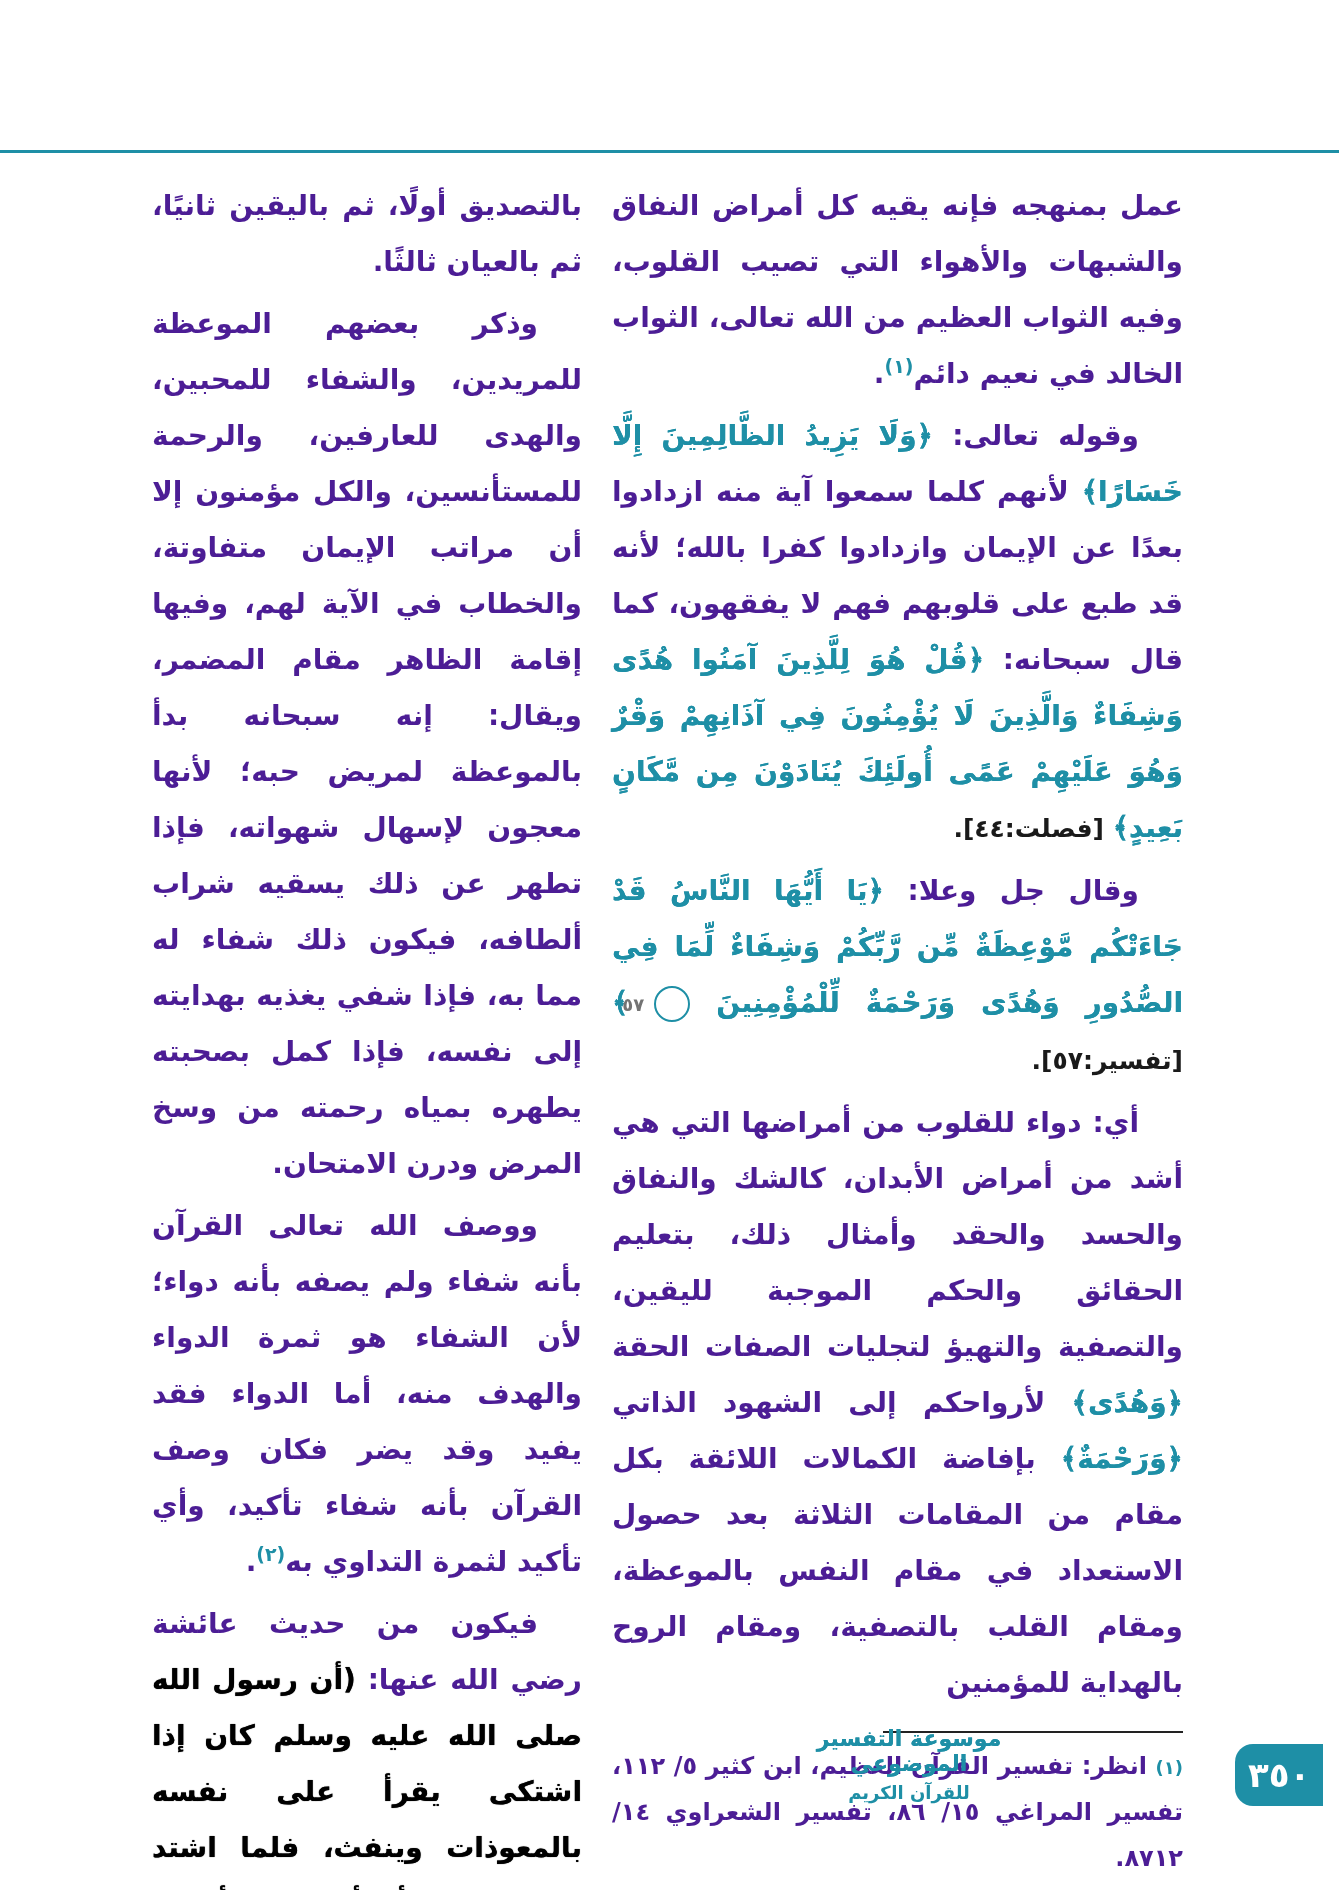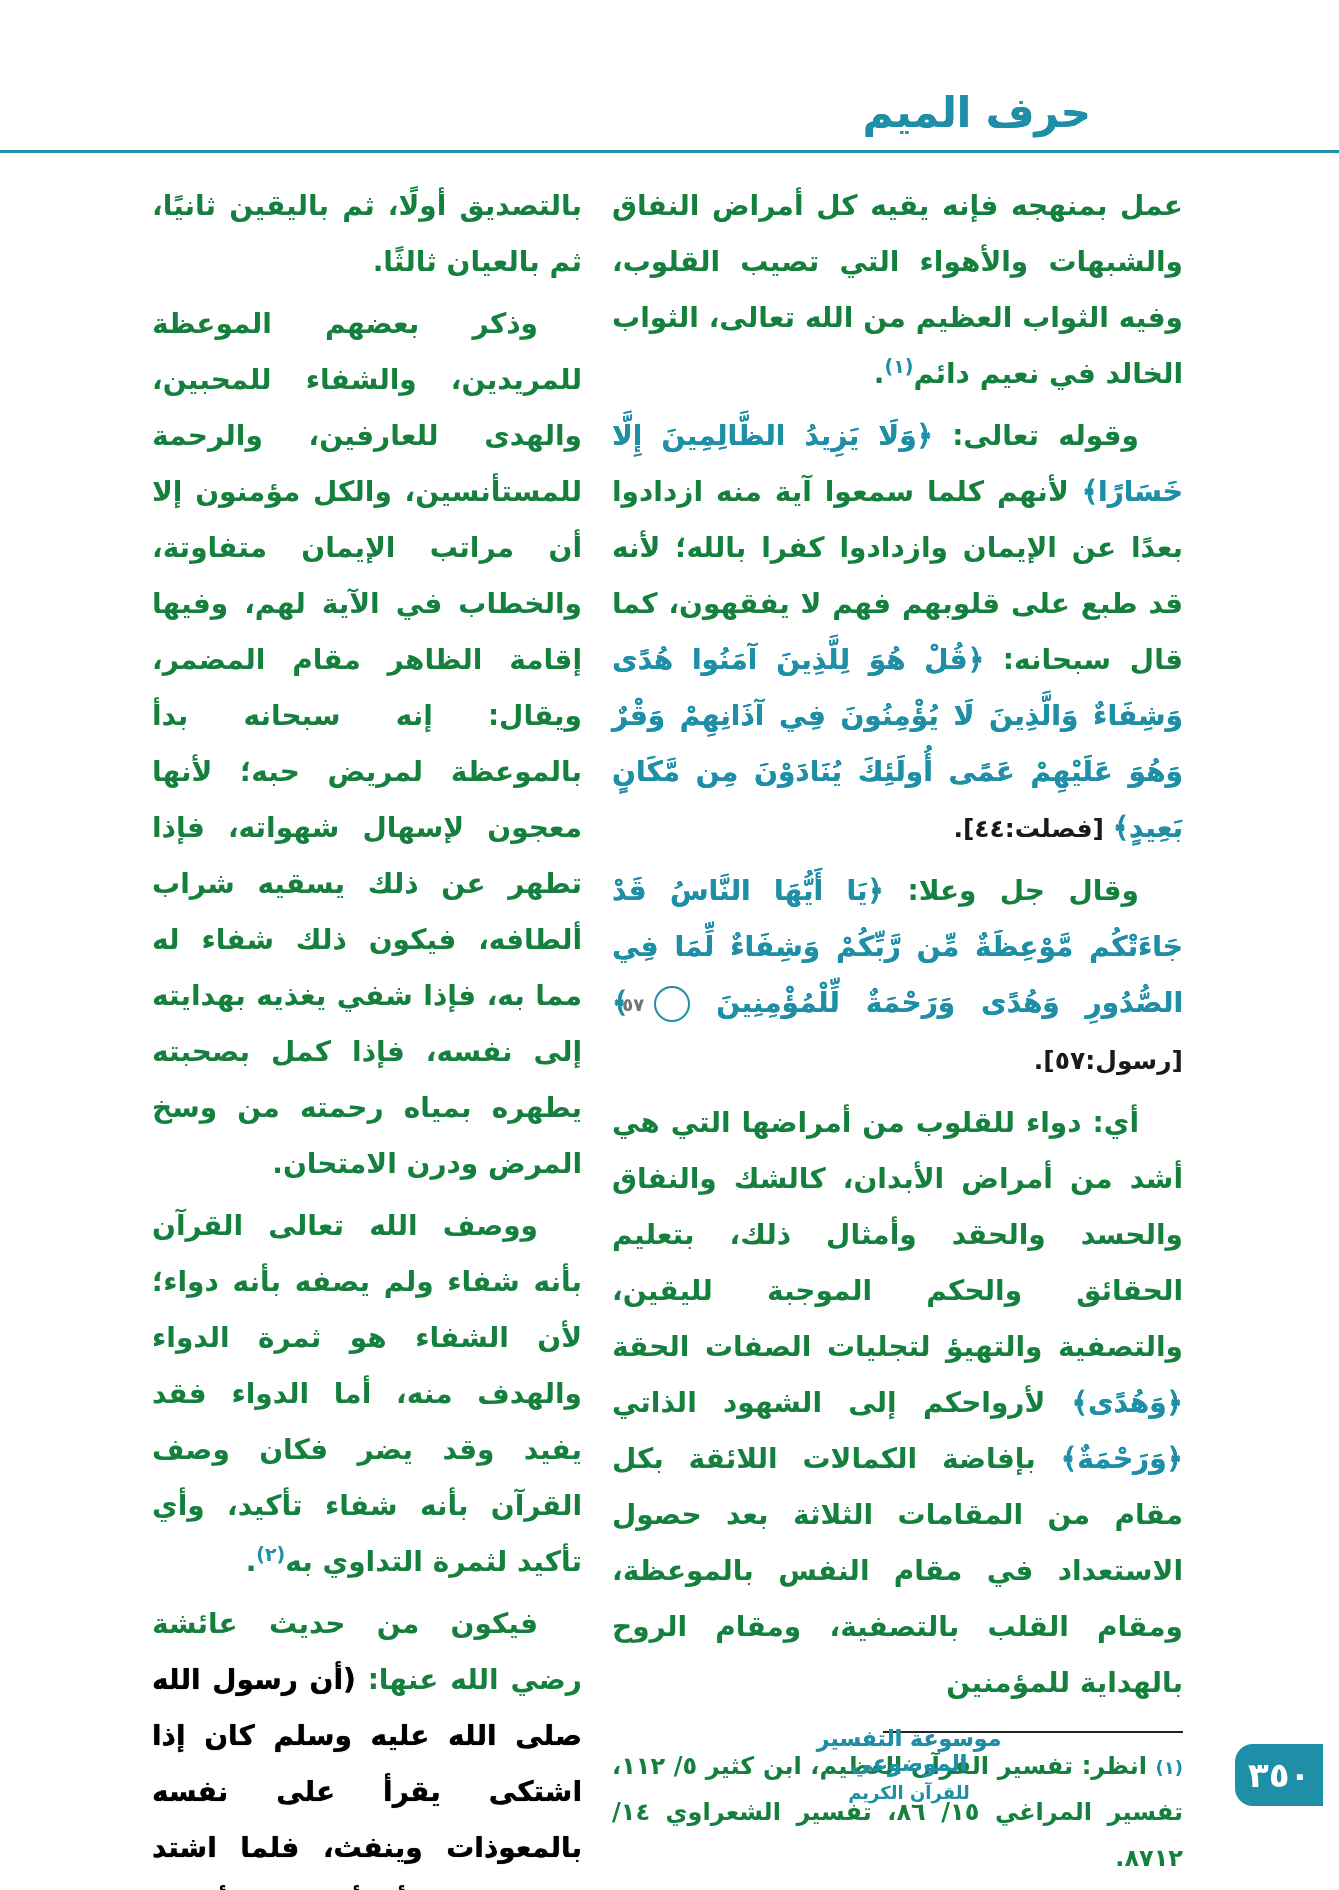--- a/index.html
+++ b/index.html
@@ -34,21 +34,21 @@
   .col-right { width:571px; }
   .col-left  { width:430px; }
   .para {
     margin:0 0 6px 0;
     font-size:28px;
     line-height:56px;
     font-weight:bold;
     text-align:justify;
   }
   .para.indent { text-indent:44px; }
-  .seg-n   { color:#15803d; }
+  .seg-n   { color:#4c1d95; }
   .seg-q   { color:#1e8fa6; text-shadow:0 0 0.5px #1e8fa6; }
   .seg-ref { color:#1a1a1a; font-size:25px; }
   .seg-sup { color:#1e8fa6; font-size:19px; vertical-align:super; line-height:0; }
   .seg-b   { color:#000; text-shadow:0 0 0.8px #000; }
   .seg-vnum {
     display:inline-block;
     width:36px; height:36px; line-height:34px;
     border:2px solid #1e8fa6; border-radius:50%;
     color:#737373; font-size:18px; text-align:center;
     vertical-align:middle; box-sizing:border-box;
@@ -78,30 +78,29 @@
     border-radius:18px 0 0 18px;
     display:flex; align-items:center; justify-content:center;
     color:#ffffff; font-size:34px; font-weight:bold;
   }
 </style>
 </head>
 <body>
 
 <div class="page">
 
-  <div class="chapter-title">حرف الميم</div>
   <div class="header-rule"></div>
 
   <div class="columns">
 
     <section class="col col-right">
       <div>
           <p class="para"><span class="seg-n">عمل بمنهجه فإنه يقيه كل أمراض النفاق والشبهات والأهواء التي تصيب القلوب، وفيه الثواب العظيم من الله تعالى، الثواب الخالد في نعيم دائم</span><span class="seg-sup">(١)</span><span class="seg-n">.</span></p>
           <p class="para indent"><span class="seg-n">وقوله تعالى: </span><span class="seg-q">﴿وَلَا يَزِيدُ الظَّالِمِينَ إِلَّا خَسَارًا﴾</span><span class="seg-n"> لأنهم كلما سمعوا آية منه ازدادوا بعدًا عن الإيمان وازدادوا كفرا بالله؛ لأنه قد طبع على قلوبهم فهم لا يفقهون، كما قال سبحانه: </span><span class="seg-q">﴿قُلْ هُوَ لِلَّذِينَ آمَنُوا هُدًى وَشِفَاءٌ وَالَّذِينَ لَا يُؤْمِنُونَ فِي آذَانِهِمْ وَقْرٌ وَهُوَ عَلَيْهِمْ عَمًى أُولَئِكَ يُنَادَوْنَ مِن مَّكَانٍ بَعِيدٍ﴾</span><span class="seg-ref"> [فصلت:٤٤].</span></p>
-          <p class="para indent"><span class="seg-n">وقال جل وعلا: </span><span class="seg-q">﴿يَا أَيُّهَا النَّاسُ قَدْ جَاءَتْكُم مَّوْعِظَةٌ مِّن رَّبِّكُمْ وَشِفَاءٌ لِّمَا فِي الصُّدُورِ وَهُدًى وَرَحْمَةٌ لِّلْمُؤْمِنِينَ </span><span class="seg-vnum">٥٧</span><span class="seg-q"> ﴾</span><span class="seg-ref"> [رسول:٥٧].</span></p>
+          <p class="para indent"><span class="seg-n">وقال جل وعلا: </span><span class="seg-q">﴿يَا أَيُّهَا النَّاسُ قَدْ جَاءَتْكُم مَّوْعِظَةٌ مِّن رَّبِّكُمْ وَشِفَاءٌ لِّمَا فِي الصُّدُورِ وَهُدًى وَرَحْمَةٌ لِّلْمُؤْمِنِينَ </span><span class="seg-vnum">٥٧</span><span class="seg-q"> ﴾</span><span class="seg-ref"> [تفسير:٥٧].</span></p>
           <p class="para indent"><span class="seg-n">أي: دواء للقلوب من أمراضها التي هي أشد من أمراض الأبدان، كالشك والنفاق والحسد والحقد وأمثال ذلك، بتعليم الحقائق والحكم الموجبة لليقين، والتصفية والتهيؤ لتجليات الصفات الحقة </span><span class="seg-q">﴿وَهُدًى﴾</span><span class="seg-n"> لأرواحكم إلى الشهود الذاتي </span><span class="seg-q">﴿وَرَحْمَةٌ﴾</span><span class="seg-n"> بإفاضة الكمالات اللائقة بكل مقام من المقامات الثلاثة بعد حصول الاستعداد في مقام النفس بالموعظة، ومقام القلب بالتصفية، ومقام الروح بالهداية للمؤمنين</span></p>
         </div>
       <div class="footnote-sep"></div>
       <div class="footnote">
           <p class="para"><span class="seg-sup">(١)</span><span class="seg-n"> انظر: تفسير القرآن العظيم، ابن كثير ٥/ ١١٢، تفسير المراغي ١٥/ ٨٦، تفسير الشعراوي ١٤/ ٨٧١٢.</span></p>
         </div>
     </section>
 
     <section class="col col-left">
       <div>

